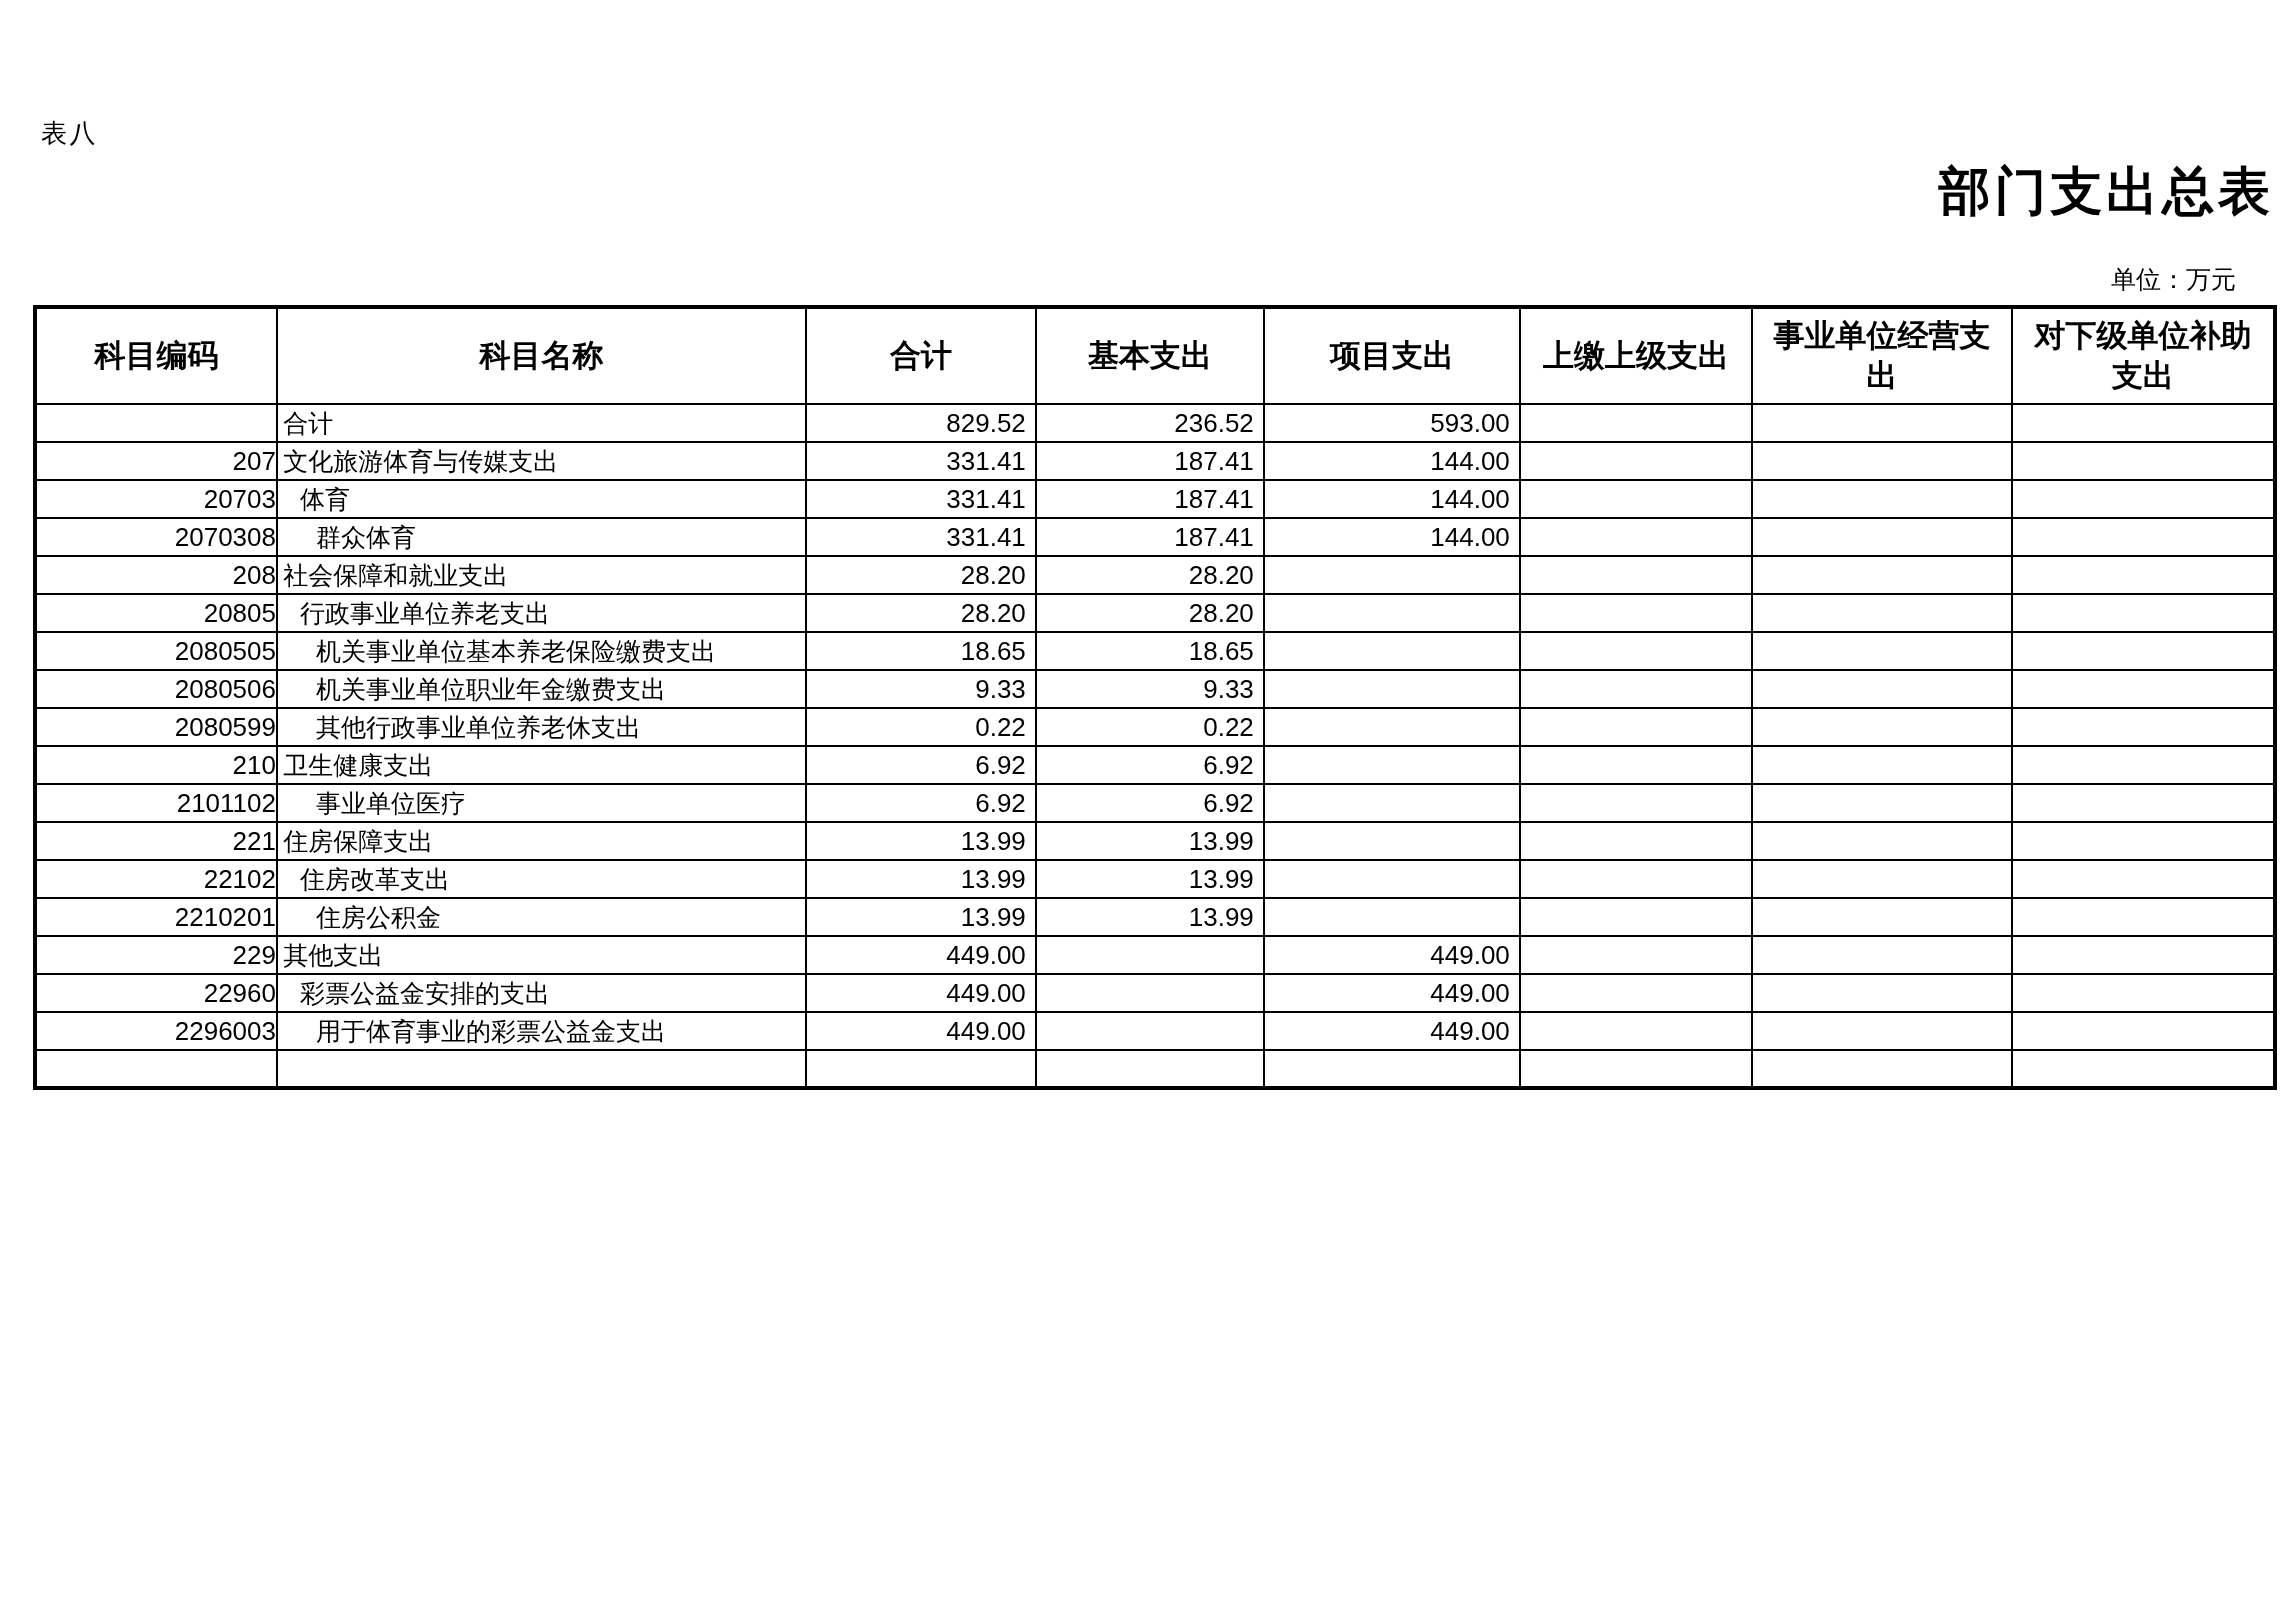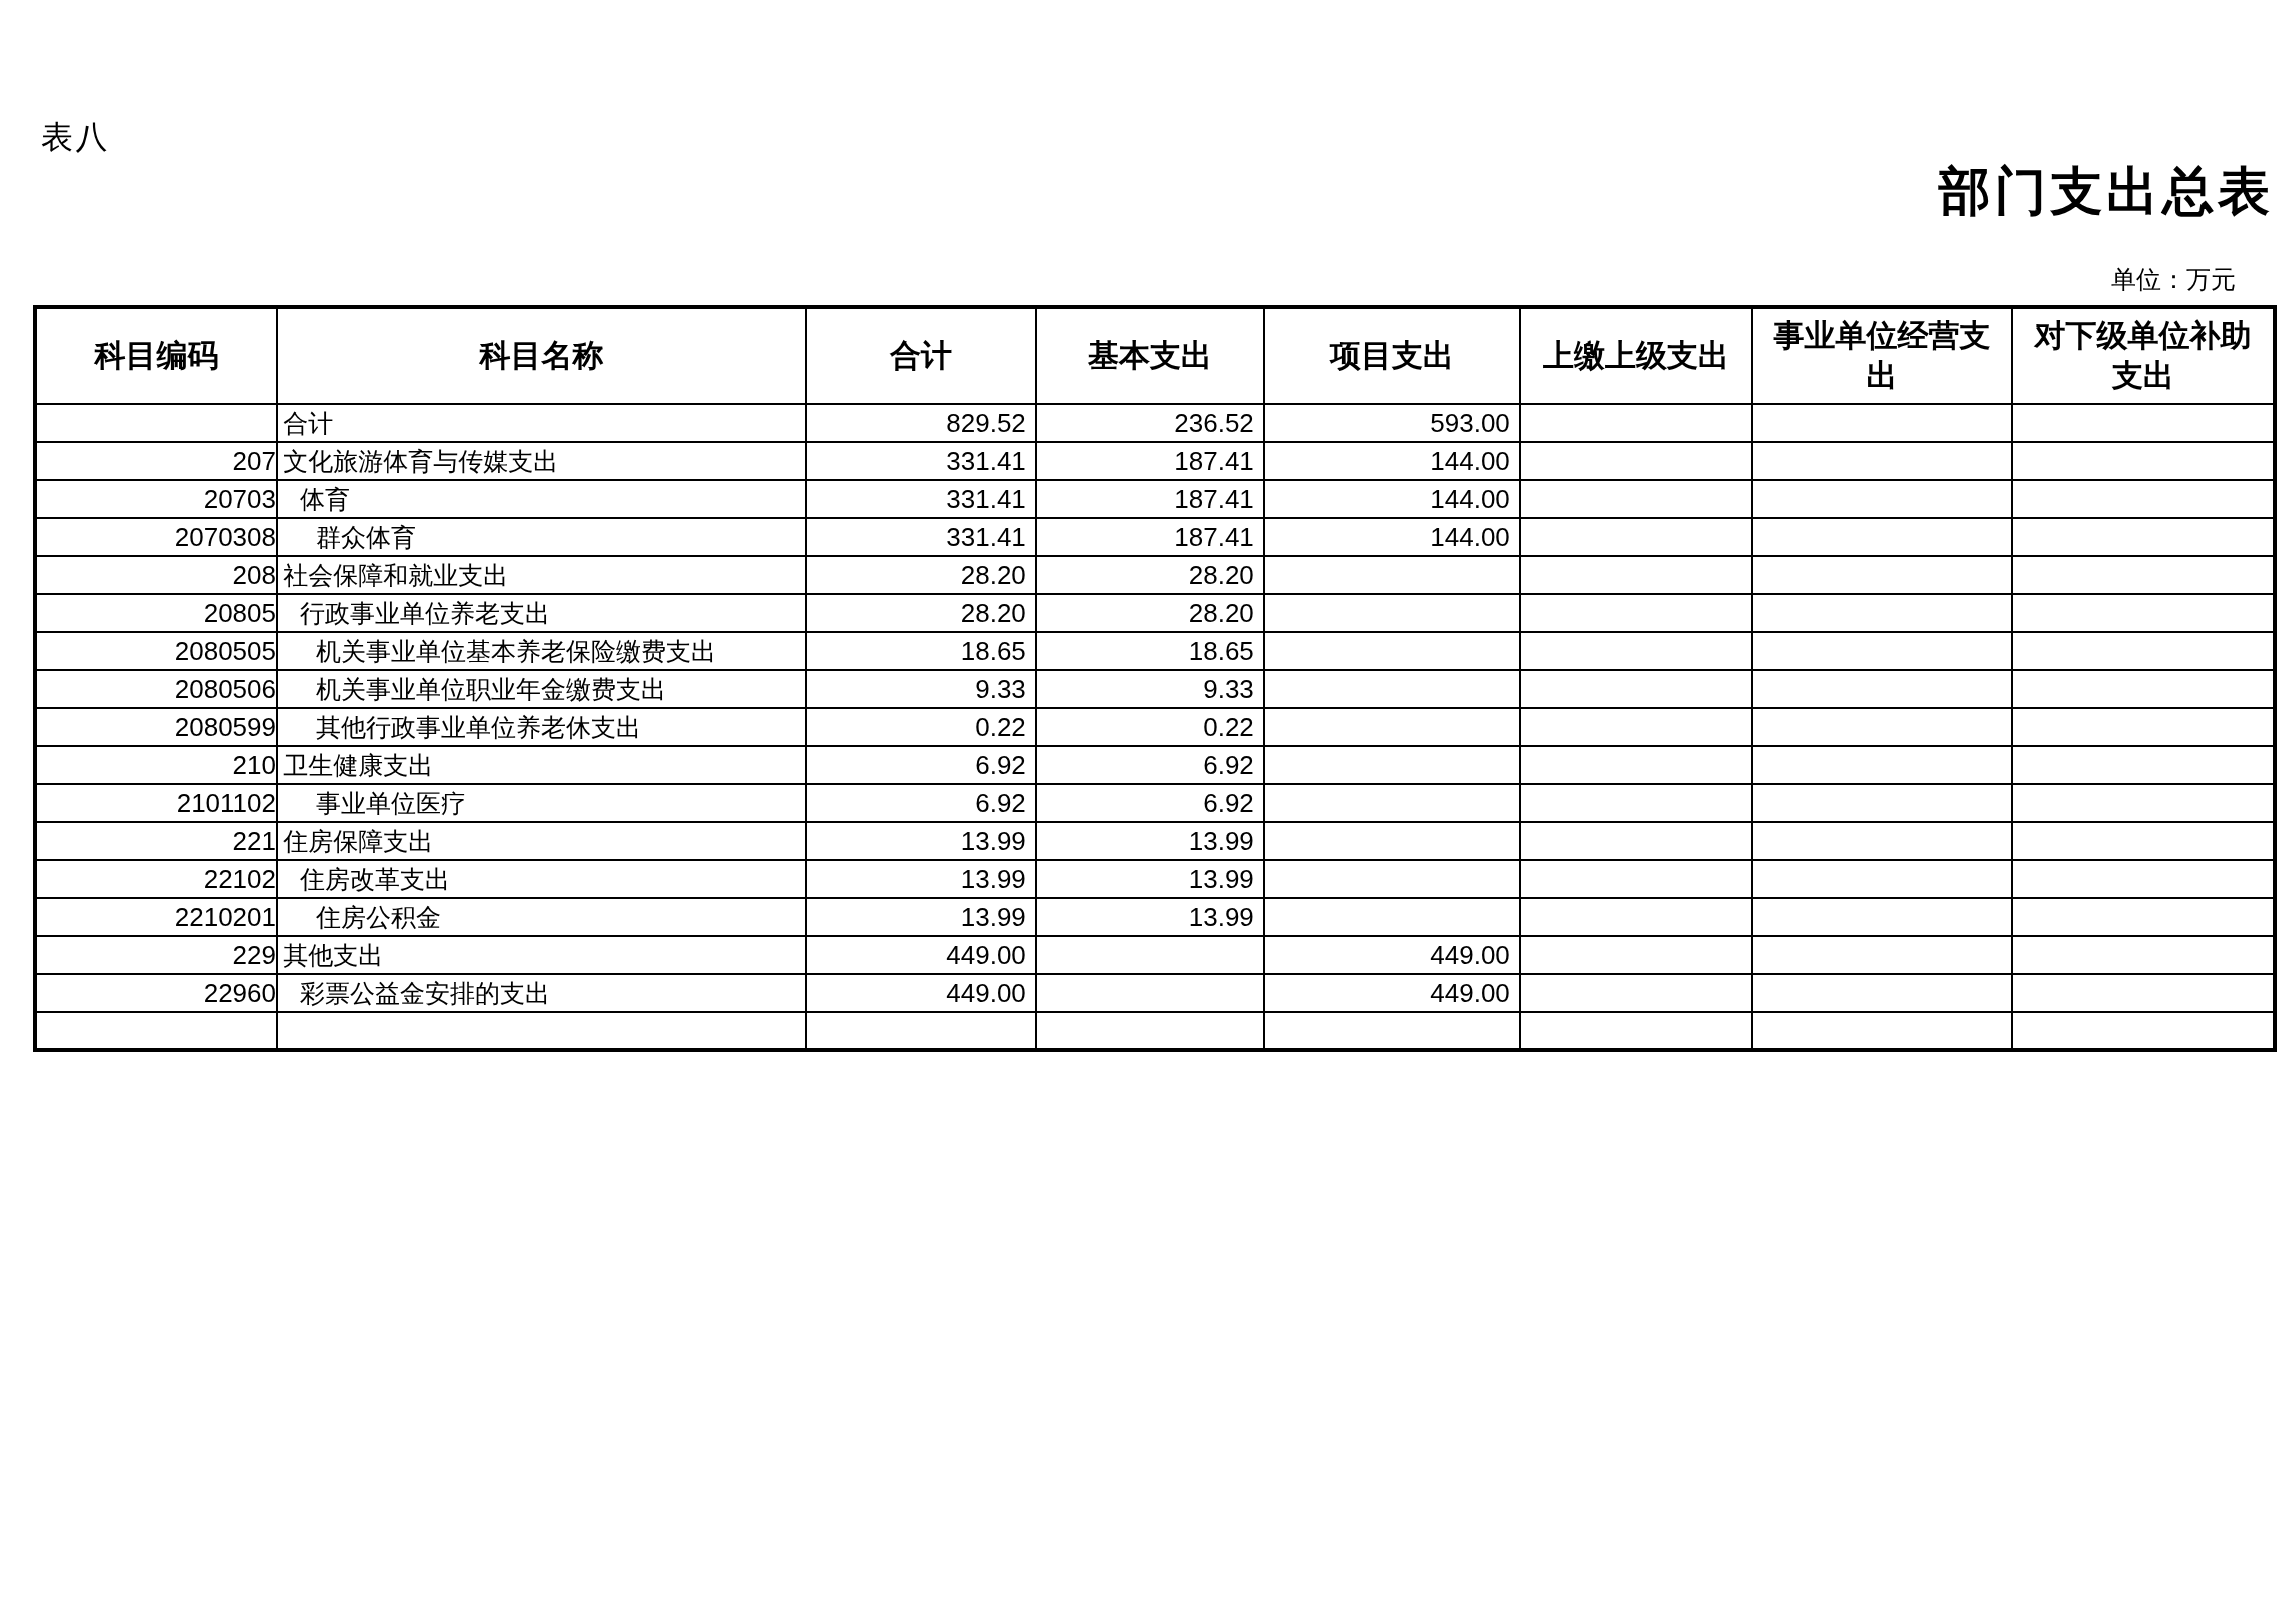--- a/index.html
+++ b/index.html
@@ -16,21 +16,21 @@
     position: absolute;
     left: 0; top: 0;
     width: 2295px;
     height: 1623px;
     background: #ffffff;
   }
   .sheet-label {
     position: absolute;
     left: 41px;
     top: 116px;
-    font-size: 32px;
+    font-size: 26px;
     font-family: "Liberation Serif", serif;
     letter-spacing: 2.6px;
   }
   .page-title {
     position: absolute;
     left: 33px;
     top: 157px;
     width: 2241px;
     text-align: right;
     font-size: 52px;
@@ -298,20 +298,30 @@
           <td class="code lvl1">22960</td>
           <td class="name lvl1">彩票公益金安排的支出</td>
           <td class="num">449.00</td>
           <td class="num"></td>
           <td class="num">449.00</td>
           <td class="num"></td>
           <td class="num"></td>
           <td class="num"></td>
         </tr>
         <tr>
+          <td class="code lvl2">2296003</td>
+          <td class="name lvl2">用于体育事业的彩票公益金支出</td>
+          <td class="num">449.00</td>
+          <td class="num"></td>
+          <td class="num">449.00</td>
+          <td class="num"></td>
+          <td class="num"></td>
+          <td class="num"></td>
+        </tr>
+        <tr>
           <td class="code lvl0"></td>
           <td class="name lvl0"></td>
           <td class="num"></td>
           <td class="num"></td>
           <td class="num"></td>
           <td class="num"></td>
           <td class="num"></td>
           <td class="num"></td>
         </tr>
       </tbody>

